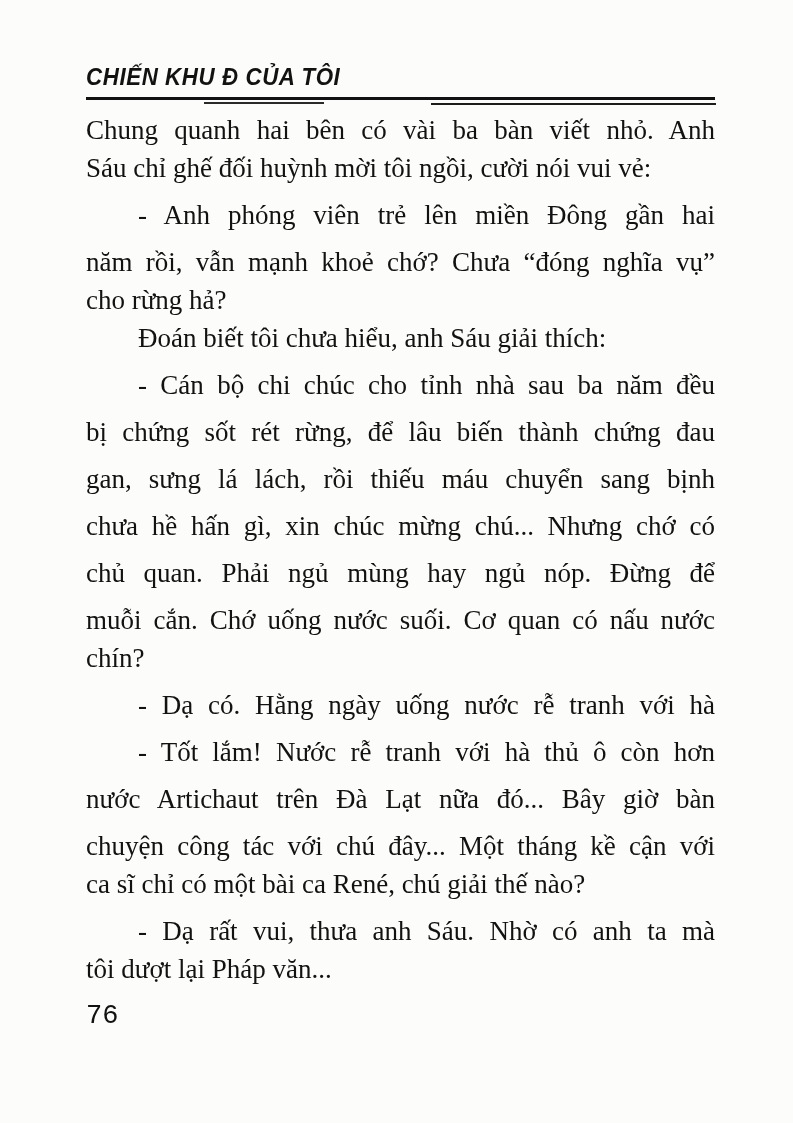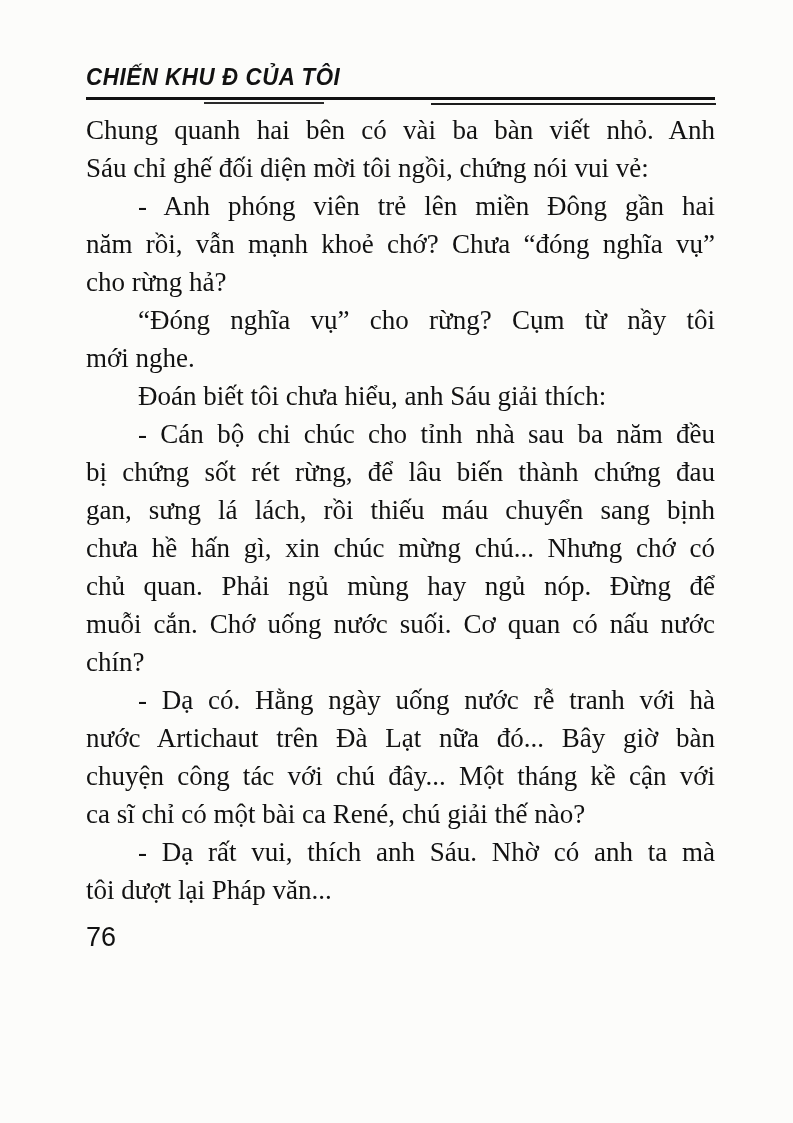--- a/index.html
+++ b/index.html
@@ -67,78 +67,76 @@
     color: var(--ink);
   }
   .paragraph { margin: 0; }
   .line {
     text-align: justify;
     text-align-last: left;
     white-space: normal;
   }
   .line.fill {
     text-align-last: justify;
+    margin-top: 9px;
   }
   .line.indent {
     text-indent: 52px;
   }
   
   .page-number {
     margin-top: 11px;
-    font-family: Liberation Sans, sans-serif;
+    font-family: Liberation Mono, monospace;
     font-size: 27px;
     line-height: 34px;
     color: var(--ink);
   }
 </style>
 </head>
 <body>
 
 <div class="book-page">
   <div class="page-header">
     <div class="running-title">CHIẾN KHU Đ CỦA TÔI</div>
     <div class="header-rule"></div>
     <div class="header-rule-artifact"></div>
     <div class="header-rule-artifact2"></div>
   </div>
 
   <div class="page-body">
       <div class="paragraph">
         <div class="line fill">Chung quanh hai bên có vài ba bàn viết nhỏ. Anh</div>
-        <div class="line">Sáu chỉ ghế đối diện mời tôi ngồi, chứng nói vui vẻ:</div>
+        <div class="line">Sáu chỉ ghế đối huỳnh mời tôi ngồi, cười nói vui vẻ:</div>
       </div>
       <div class="paragraph">
         <div class="line fill indent">- Anh phóng viên trẻ lên miền Đông gần hai</div>
         <div class="line fill">năm rồi, vẫn mạnh khoẻ chớ? Chưa “đóng nghĩa vụ”</div>
         <div class="line">cho rừng hả?</div>
-      </div>
-      <div class="paragraph">
-        <div class="line fill indent">“Đóng nghĩa vụ” cho rừng? Cụm từ nầy tôi</div>
-        <div class="line">mới nghe.</div>
       </div>
       <div class="paragraph">
         <div class="line indent">Đoán biết tôi chưa hiểu, anh Sáu giải thích:</div>
       </div>
       <div class="paragraph">
         <div class="line fill indent">- Cán bộ chi chúc cho tỉnh nhà sau ba năm đều</div>
         <div class="line fill">bị chứng sốt rét rừng, để lâu biến thành chứng đau</div>
         <div class="line fill">gan, sưng lá lách, rồi thiếu máu chuyển sang bịnh</div>
         <div class="line fill">chưa hề hấn gì, xin chúc mừng chú... Nhưng chớ có</div>
         <div class="line fill">chủ quan. Phải ngủ mùng hay ngủ nóp. Đừng để</div>
         <div class="line fill">muỗi cắn. Chớ uống nước suối. Cơ quan có nấu nước</div>
         <div class="line">chín?</div>
       </div>
       <div class="paragraph">
         <div class="line fill indent">- Dạ có. Hằng ngày uống nước rễ tranh với hà</div>
       </div>
       <div class="paragraph">
+        <div class="line fill indent">- Tốt lắm! Nước rễ tranh với hà thủ ô còn hơn</div>
         <div class="line fill">nước Artichaut trên Đà Lạt nữa đó... Bây giờ bàn</div>
         <div class="line fill">chuyện công tác với chú đây... Một tháng kề cận với</div>
         <div class="line">ca sĩ chỉ có một bài ca René, chú giải thế nào?</div>
       </div>
       <div class="paragraph">
-        <div class="line fill indent">- Dạ rất vui, thích anh Sáu. Nhờ có anh ta mà</div>
+        <div class="line fill indent">- Dạ rất vui, thưa anh Sáu. Nhờ có anh ta mà</div>
         <div class="line">tôi dượt lại Pháp văn...</div>
       </div>
     </div>
 
   <div class="page-number">76</div>
 </div>
 
 </body></html>

